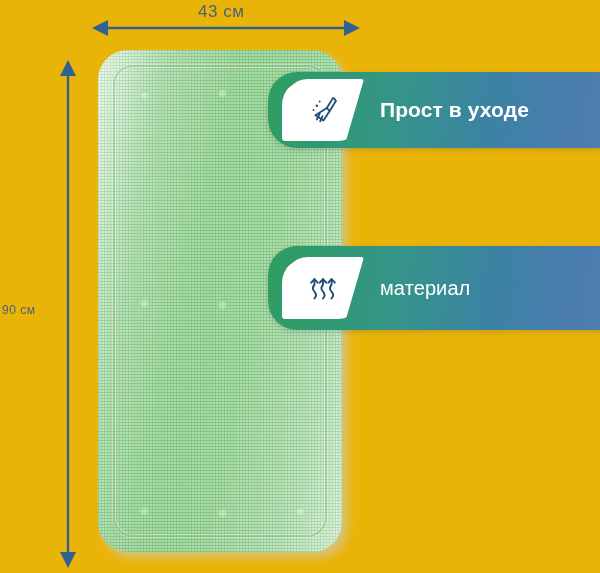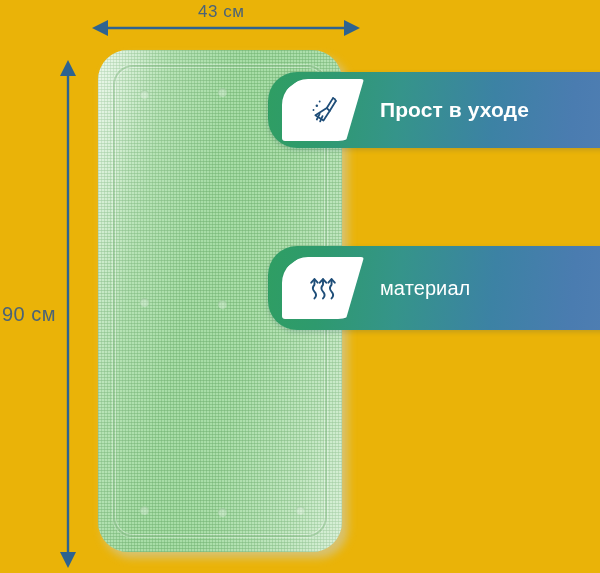--- a/index.html
+++ b/index.html
@@ -33,21 +33,21 @@
     white-space: nowrap;
   }
   #dim-width-label {
     left: 198px;
     top: 2px;
     font-size: 17px;
   }
   #dim-height-label {
     left: 2px;
     top: 303px;
-    font-size: 20px;
+    font-size: 12px;
   }
 
   
   #arrow-horizontal, #arrow-vertical {
     position: absolute;
   }
   #arrow-horizontal { left: 92px; top: 18px; }
   #arrow-vertical   { left: 58px; top: 60px; }
 
   

